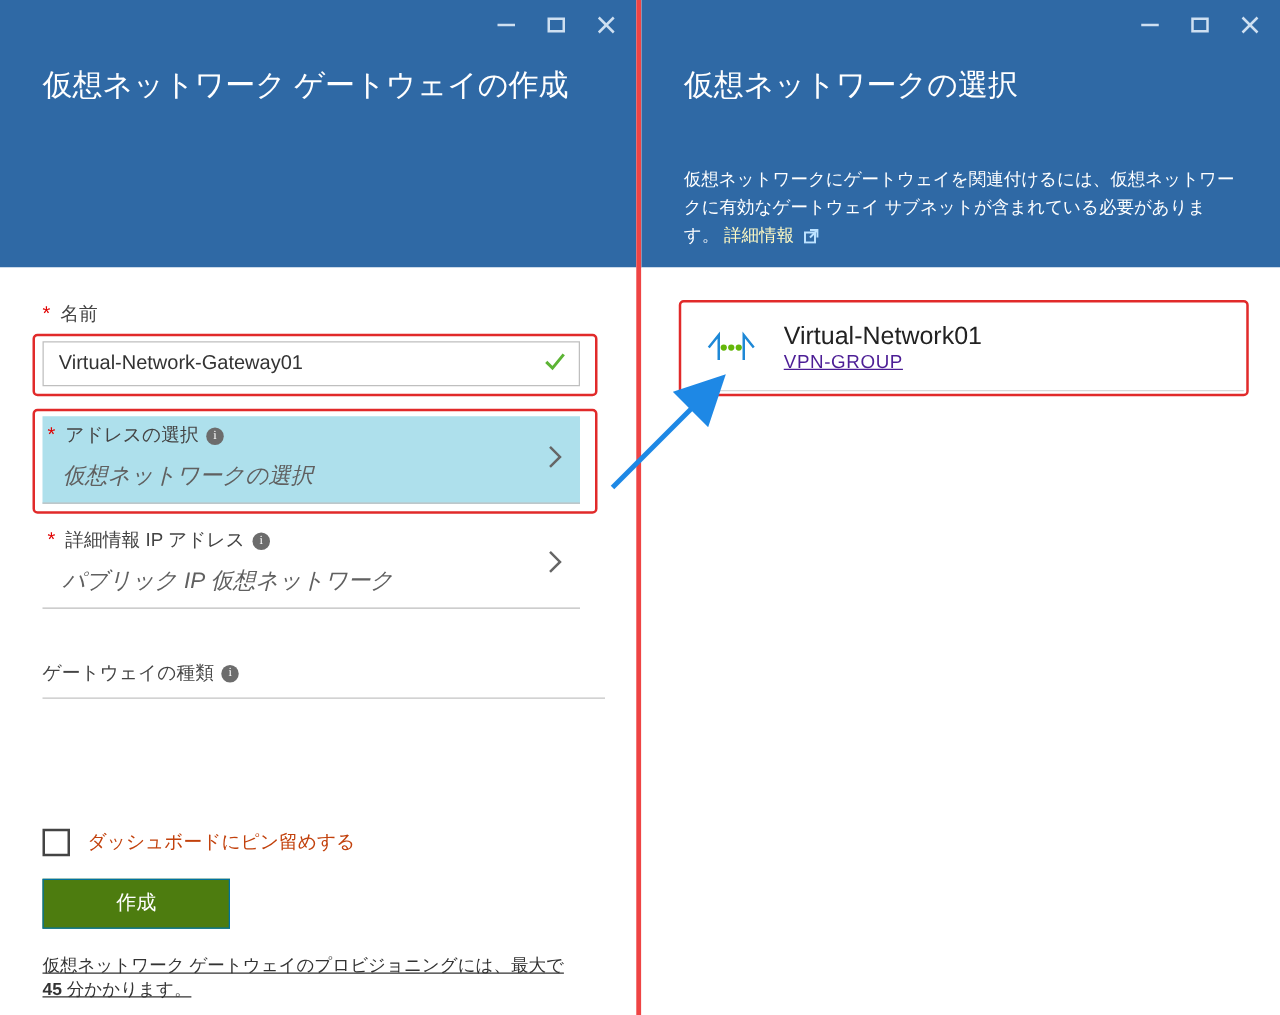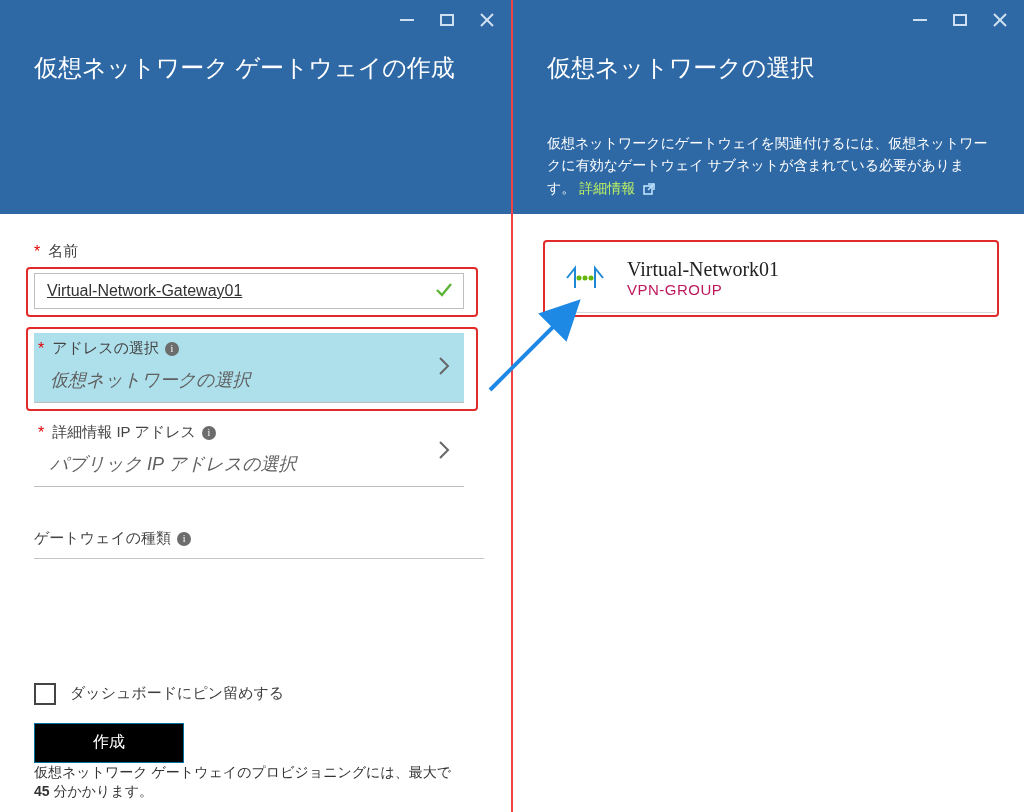--- a/index.html
+++ b/index.html
@@ -12,21 +12,21 @@
     background: #ffffff;
   }
   
   .blade {
     position: relative;
     display: flex;
     flex-direction: column;
     height: 812px;
     overflow: hidden;
   }
-  .blade-left  { width: 513px; border-right: 2px solid #ef4444; }
+  .blade-left  { width: 513px; border-right: 4px solid #ef4444; }
   .blade-right { width: 511px; }
   .blade-header {
     height: 214px;
     background: #2f69a5;
     color: #ffffff;
     padding: 20px 34px 0 34px;
     position: relative;
   }
   .blade-header.r2 { padding-bottom: 20px; }
   .blade-title {
@@ -49,21 +49,21 @@
   }
   .ico-min { width: 14px; height: 2px; background: currentColor; }
   .ico-max { width: 14px; height: 12px; border: 2px solid currentColor; }
   .ico-close svg { width: 16px; height: 16px; stroke: currentColor; stroke-width: 2; }
 
   .blade-desc {
     font-size: 14px;
     line-height: 1.6;
     margin-top: 48px;
   }
-  .blade-desc a { color: #bef264; text-decoration: none; }
+  .blade-desc a { color: #fef9c3; text-decoration: none; }
   .ext-icon { display:inline-block; margin-left:4px; vertical-align:-2px; }
 
   
   .blade-body {
     flex: 1;
     padding: 28px 20px 0 34px;
     position: relative;
     background: #ffffff;
   }
   .blade-body.right { padding: 26px 20px 0 30px; }
@@ -84,21 +84,20 @@
   }
 
   .text-input {
     width: 430px;
     height: 36px;
     border: 1px solid #bfbfbf;
     padding: 0 36px 0 12px;
     font-size: 16px;
     color: #333;
     outline: none;
-    text-decoration: underline;
   }
   .input-wrap { position: relative; width: 430px; }
   .check-icon {
     position: absolute; right: 10px; top: 50%; transform: translateY(-50%);
     color: #5db435;
   }
 
   .highlight-red {
     border: 2px solid #e12a2a;
     border-radius: 4px;
@@ -126,34 +125,34 @@
   .chevron {
     position: absolute; right: 14px; top: 50%; transform: translateY(-50%);
   }
   .chevron svg { width: 12px; height: 20px; stroke:#666; stroke-width:2; fill:none; }
 
   .footer-area {
     position: absolute;
     bottom: 10px;
     left: 34px; right: 20px;
   }
-  .pin-row { display:flex; align-items:center; gap:14px; margin-bottom:18px; font-size:15px; color:#404040;margin-top:24px;}
+  .pin-row { display:flex; align-items:center; gap:14px; margin-bottom:18px; font-size:15px; color:#c2410c;margin-top:24px;}
   .checkbox {
     width: 22px; height: 22px;
     border: 2px solid #444;
   }
   .create-btn {
     width: 150px; height: 40px;
-    background: #000000;
+    background: #4d7c0f;
     border: 1px solid #0072a0;
     color: #fff;
     font-size: 16px;
     cursor: pointer;
   }
-  .footer-note { font-size: 14px; color: #333; margin-top: 0; max-width: 430px; line-height:1.4;}
+  .footer-note { font-size: 14px; color: #333; margin-top: 20px; max-width: 430px; line-height:1.4;text-decoration:underline;}
   .footer-note b { font-weight: bold; }
 
   .divider {
     width: 450px;
     height: 1px;
     background: #c4c4c4;
     margin-top: 10px;
   }
 
   
@@ -166,22 +165,22 @@
   .vnet-item-box {
     border: 2px solid #e12a2a;
     border-radius: 4px;
     padding: 2px;
     width: 456px;
   }
   .vnet-icon {
     width: 44px; height: 44px;
     display:flex; align-items:center; justify-content:center;
   }
-  .vnet-title { font-size: 20px; color: #222; font-family: Liberation Serif, serif; }
-  .vnet-sub   { font-size: 15px; color: #be185d; letter-spacing: .5px; }
+  .vnet-title { font-size: 20px; color: #222; }
+  .vnet-sub   { font-size: 15px; color: #4c1d95; letter-spacing: .5px; text-decoration: underline; }
 
   
   .arrow-annot {
     position: absolute;
     left: 480px; top: 290px;
     pointer-events: none;
   }
 </style>
 </head>
 <body>
@@ -242,21 +241,21 @@
       </div>
     </div>
 
     <div class="form-group">
       <div class="selector" style="margin-top:6px;">
         <div class="form-label" style="padding-left:4px;">
           <span class="req">*</span>
           <span>詳細情報 IP アドレス</span>
           <i class="info-icon">i</i>
         </div>
-        <div class="placeholder">パブリック IP アドレスの選択</div>
+        <div class="placeholder">パブリック IP 仮想ネットワーク</div>
         <span class="chevron">
           <svg viewBox="0 0 12 20">
               <polyline points="2,2 10,10 2,18"></polyline>
             </svg>
         </span>
       </div>
     </div>
 
     <div class="form-group" style="margin-top:42px;">
       <div class="form-label">

